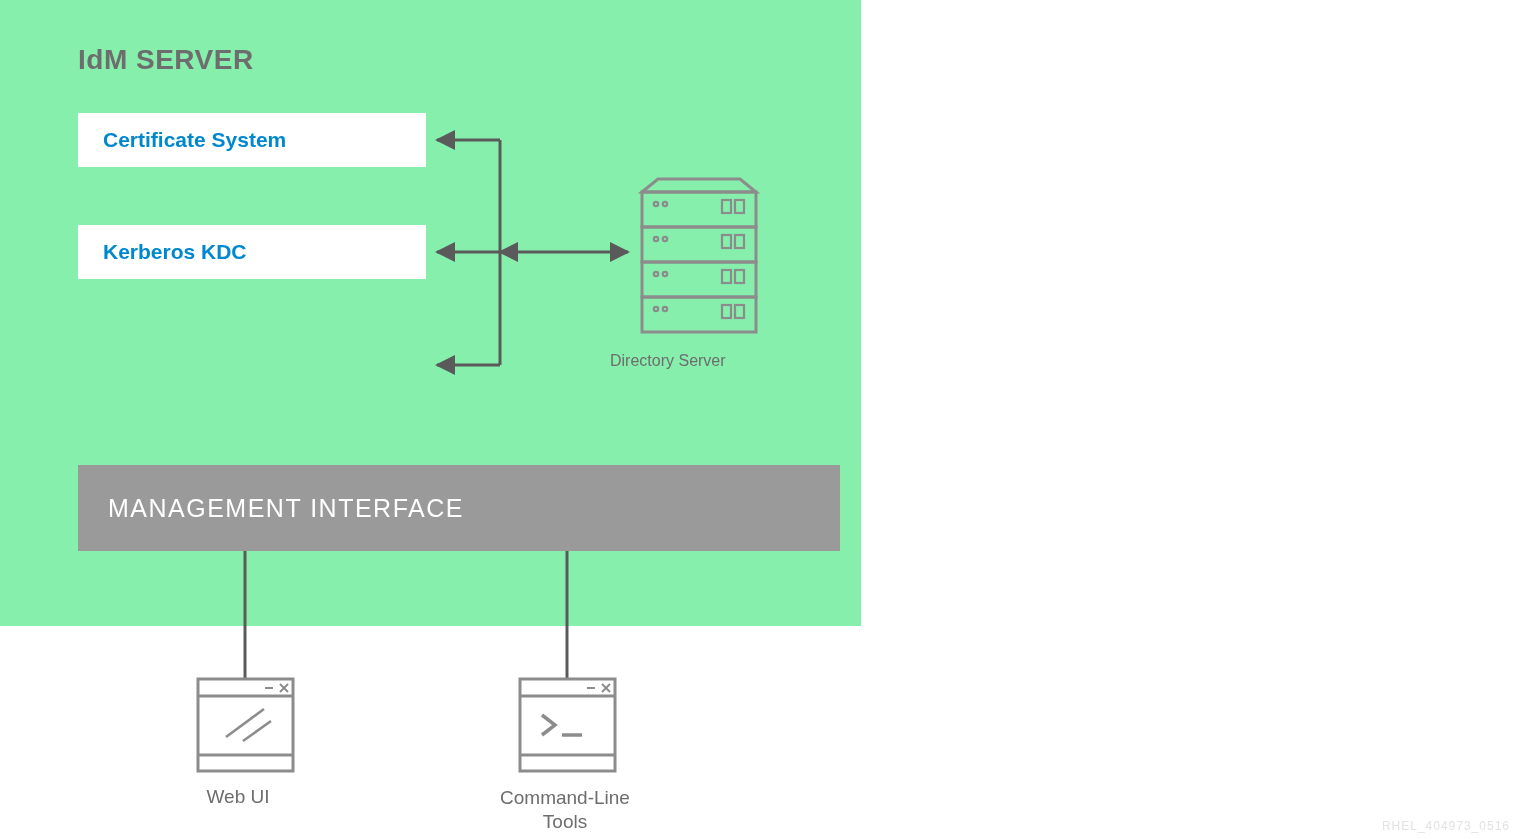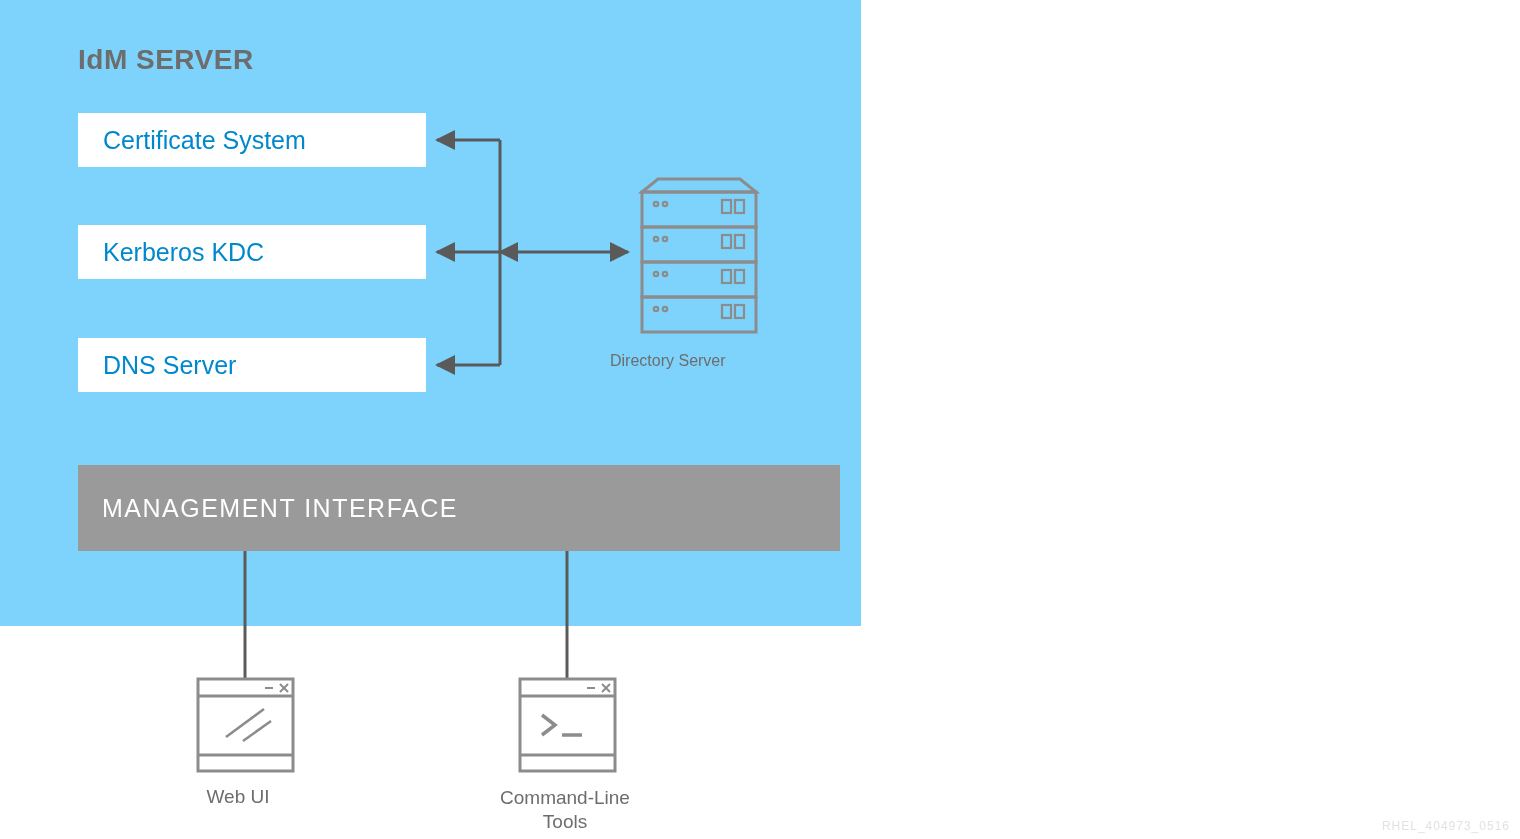--- a/index.html
+++ b/index.html
@@ -10,21 +10,21 @@
     font-family: "Helvetica Neue", Arial, sans-serif;
     position: relative;
     color: #555;
   }
   .server-box {
     position: absolute;
     left: 0;
     top: 0;
     width: 861px;
     height: 626px;
-    background: #7dd3fc;
+    background: #86efac;
   }
   .server-title {
     position: absolute;
     left: 78px;
     top: 44px;
     font-size: 28px;
     font-weight: 600;
     color: #6d6d6d;
     letter-spacing: 0.5px;
   }
@@ -36,42 +36,42 @@
     background: #ffffff;
     display: flex;
     align-items: center;
     padding-left: 25px;
   }
   .service-box.cert { top: 113px; }
   .service-box.kerb { top: 225px; }
   .service-box.dns  { top: 338px; }
   .service-label {
     color: #0088ce;
-    font-size: 25px;
-    font-weight: 400;
+    font-size: 21px;
+    font-weight: 700;
   }
   .ds-label {
     position: absolute;
     left: 610px;
     top: 352px;
     font-size: 16px;
     color: #6d6d6d;
     text-align: left;
     width: 170px;
   }
   .mgmt-bar {
     position: absolute;
     left: 78px;
     top: 465px;
     width: 762px;
     height: 86px;
     background: #9a9a9a;
     display: flex;
     align-items: center;
-    padding-left: 24px;
+    padding-left: 30px;
   }
   .mgmt-label {
     color: #ffffff;
     font-size: 25px;
     font-weight: 500;
     letter-spacing: 1.5px;
   }
   .iface-label {
     position: absolute;
     font-size: 19px;
@@ -99,23 +99,20 @@
 <body>
 
 <div class="server-box">
   <div class="server-title">IdM SERVER</div>
 
   <div class="service-box cert">
     <span class="service-label">Certificate System</span>
   </div>
   <div class="service-box kerb">
     <span class="service-label">Kerberos KDC</span>
-  </div>
-  <div class="service-box dns">
-    <span class="service-label">DNS Server</span>
   </div>
 
   <div class="mgmt-bar">
     <span class="mgmt-label">MANAGEMENT INTERFACE</span>
   </div>
 
   <div class="ds-label">Directory Server</div>
 </div>
 
 <div class="iface-label webui-label">Web UI</div>

